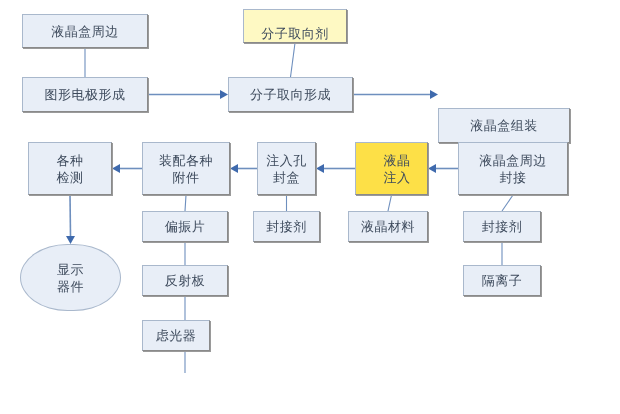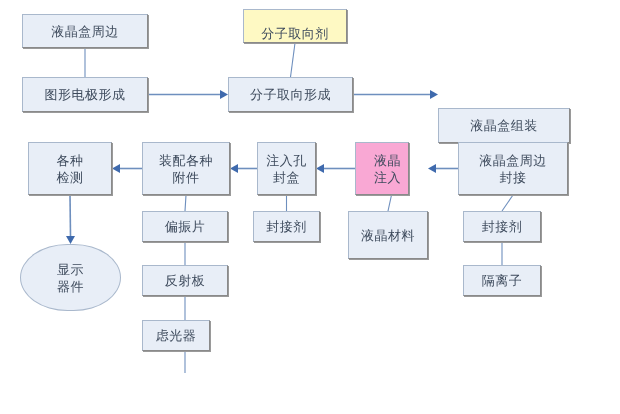--- a/index.html
+++ b/index.html
@@ -111,26 +111,26 @@
     <div class="node" style="left: 243px; top: 9px; width: 104px; height: 34px; background: #fef9c3; color: rgb(61, 74, 92); align-items: flex-end;"><span class="txt">分子取向剂</span></div>
     <div class="node" style="left: 22px; top: 77px; width: 126px; height: 35px; background: rgb(232, 238, 247); color: rgb(61, 74, 92);"><span class="txt">图形电极形成</span></div>
     <div class="node" style="left: 228px; top: 77px; width: 125px; height: 35px; background: rgb(232, 238, 247); color: rgb(61, 74, 92);"><span class="txt">分子取向形成</span></div>
     <div class="node" style="left: 438px; top: 77px; width: 132px; height: 35px; background: rgb(232, 238, 247); color: rgb(61, 74, 92); margin-top: 31px;"><span class="txt">液晶盒组装</span></div>
     <div class="node" style="left: 28px; top: 142px; width: 84px; height: 53px; background: rgb(232, 238, 247); color: rgb(61, 74, 92);"><span class="txt">各种
 检测</span></div>
     <div class="node" style="left: 142px; top: 142px; width: 88px; height: 53px; background: rgb(232, 238, 247); color: rgb(61, 74, 92);"><span class="txt">装配各种
 附件</span></div>
     <div class="node" style="left: 257px; top: 142px; width: 59px; height: 53px; background: rgb(232, 238, 247); color: rgb(61, 74, 92);"><span class="txt">注入孔
 封盒</span></div>
-    <div class="node" style="left: 355px; top: 142px; width: 54px; height: 53px; background: #f9a8d4; color: rgb(61, 74, 92); padding-left: 11px;"><span class="txt">液晶
+    <div class="node" style="left: 355px; top: 142px; width: 73px; height: 53px; background: #fde047; color: rgb(61, 74, 92); padding-left: 11px;"><span class="txt">液晶
 注入</span></div>
     <div class="node" style="left: 458px; top: 142px; width: 110px; height: 53px; background: rgb(232, 238, 247); color: rgb(61, 74, 92);"><span class="txt">液晶盒周边
 封接</span></div>
     <div class="node" style="left: 142px; top: 211px; width: 86px; height: 31px; background: rgb(232, 238, 247); color: rgb(61, 74, 92);"><span class="txt">偏振片</span></div>
     <div class="node" style="left: 253px; top: 211px; width: 67px; height: 31px; background: rgb(232, 238, 247); color: rgb(61, 74, 92);"><span class="txt">封接剂</span></div>
-    <div class="node" style="left: 348px; top: 211px; width: 80px; height: 48px; background: rgb(232, 238, 247); color: rgb(61, 74, 92);"><span class="txt">液晶材料</span></div>
+    <div class="node" style="left: 348px; top: 211px; width: 80px; height: 31px; background: rgb(232, 238, 247); color: rgb(61, 74, 92);"><span class="txt">液晶材料</span></div>
     <div class="node" style="left: 463px; top: 211px; width: 78px; height: 31px; background: rgb(232, 238, 247); color: rgb(61, 74, 92);"><span class="txt">封接剂</span></div>
     <div class="node oval" style="left: 20px; top: 244px; width: 101px; height: 67px; background: rgb(232, 238, 247); color: rgb(61, 74, 92);"><span class="txt">显示
 器件</span></div>
     <div class="node" style="left: 142px; top: 265px; width: 86px; height: 31px; background: rgb(232, 238, 247); color: rgb(61, 74, 92);"><span class="txt">反射板</span></div>
     <div class="node" style="left: 463px; top: 265px; width: 78px; height: 31px; background: rgb(232, 238, 247); color: rgb(61, 74, 92);"><span class="txt">隔离子</span></div>
     <div class="node" style="left: 142px; top: 320px; width: 68px; height: 31px; background: rgb(232, 238, 247); color: rgb(61, 74, 92);"><span class="txt">虑光器</span></div>
   </div>
 
 </body></html>

